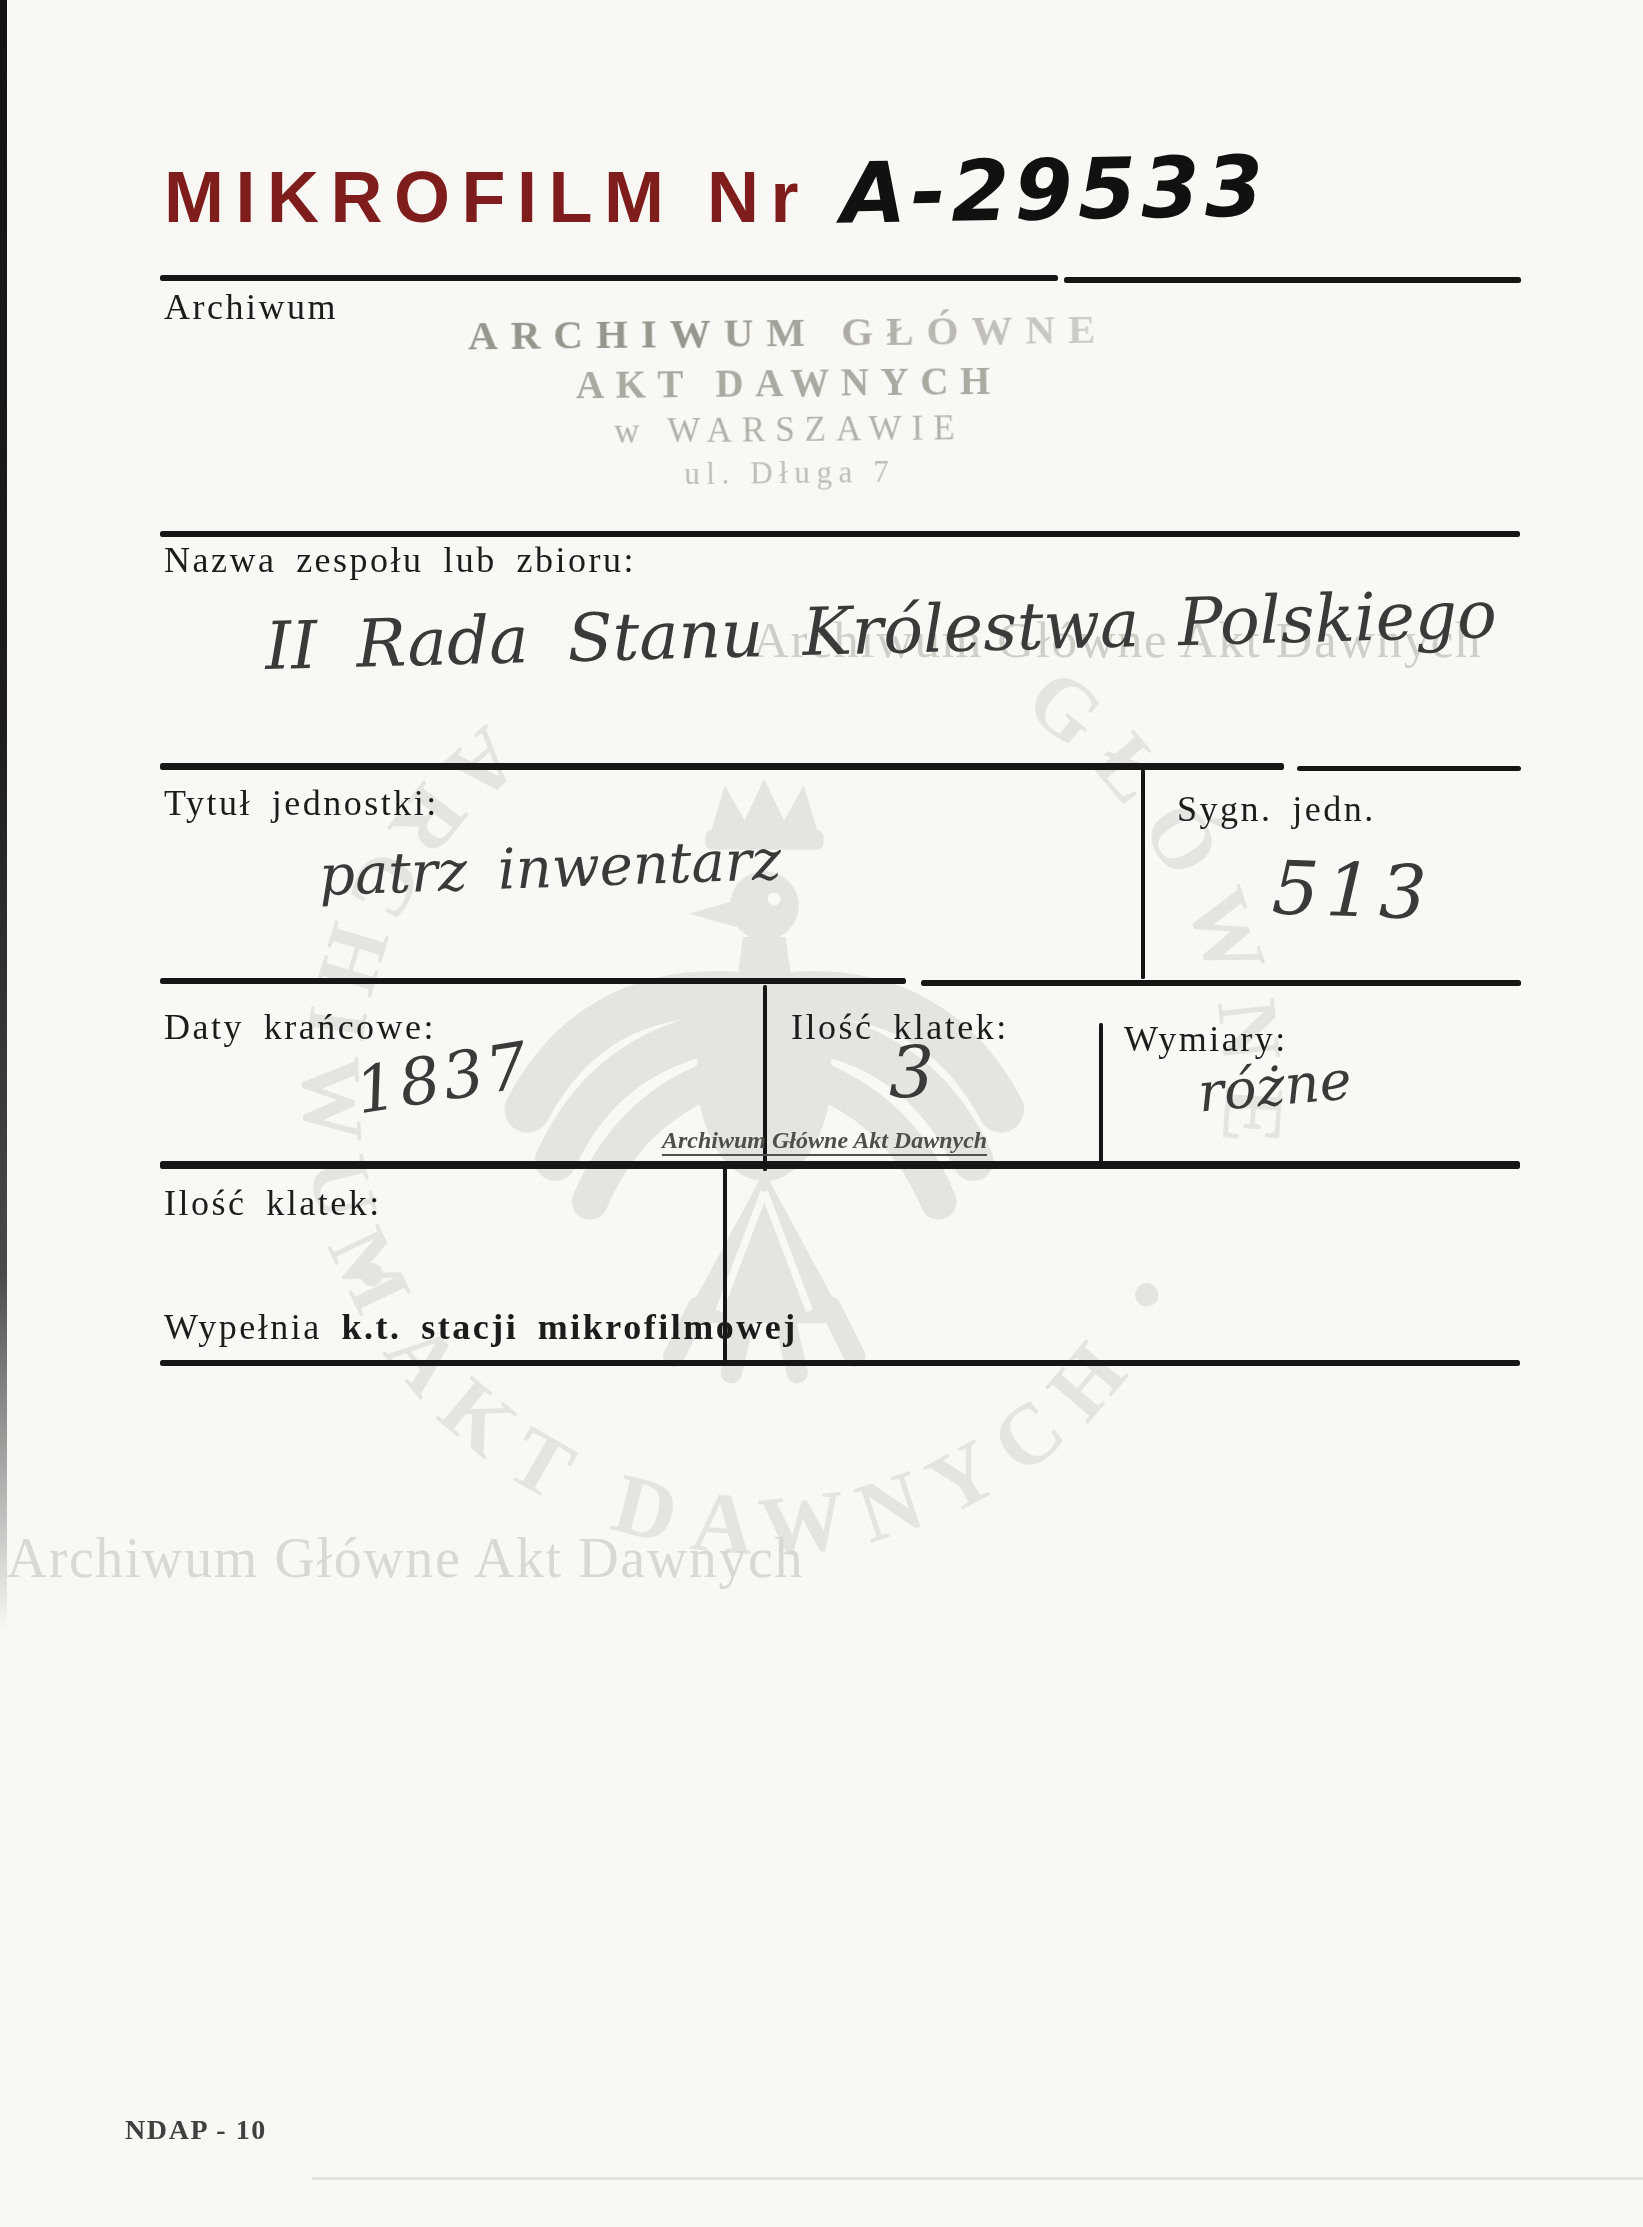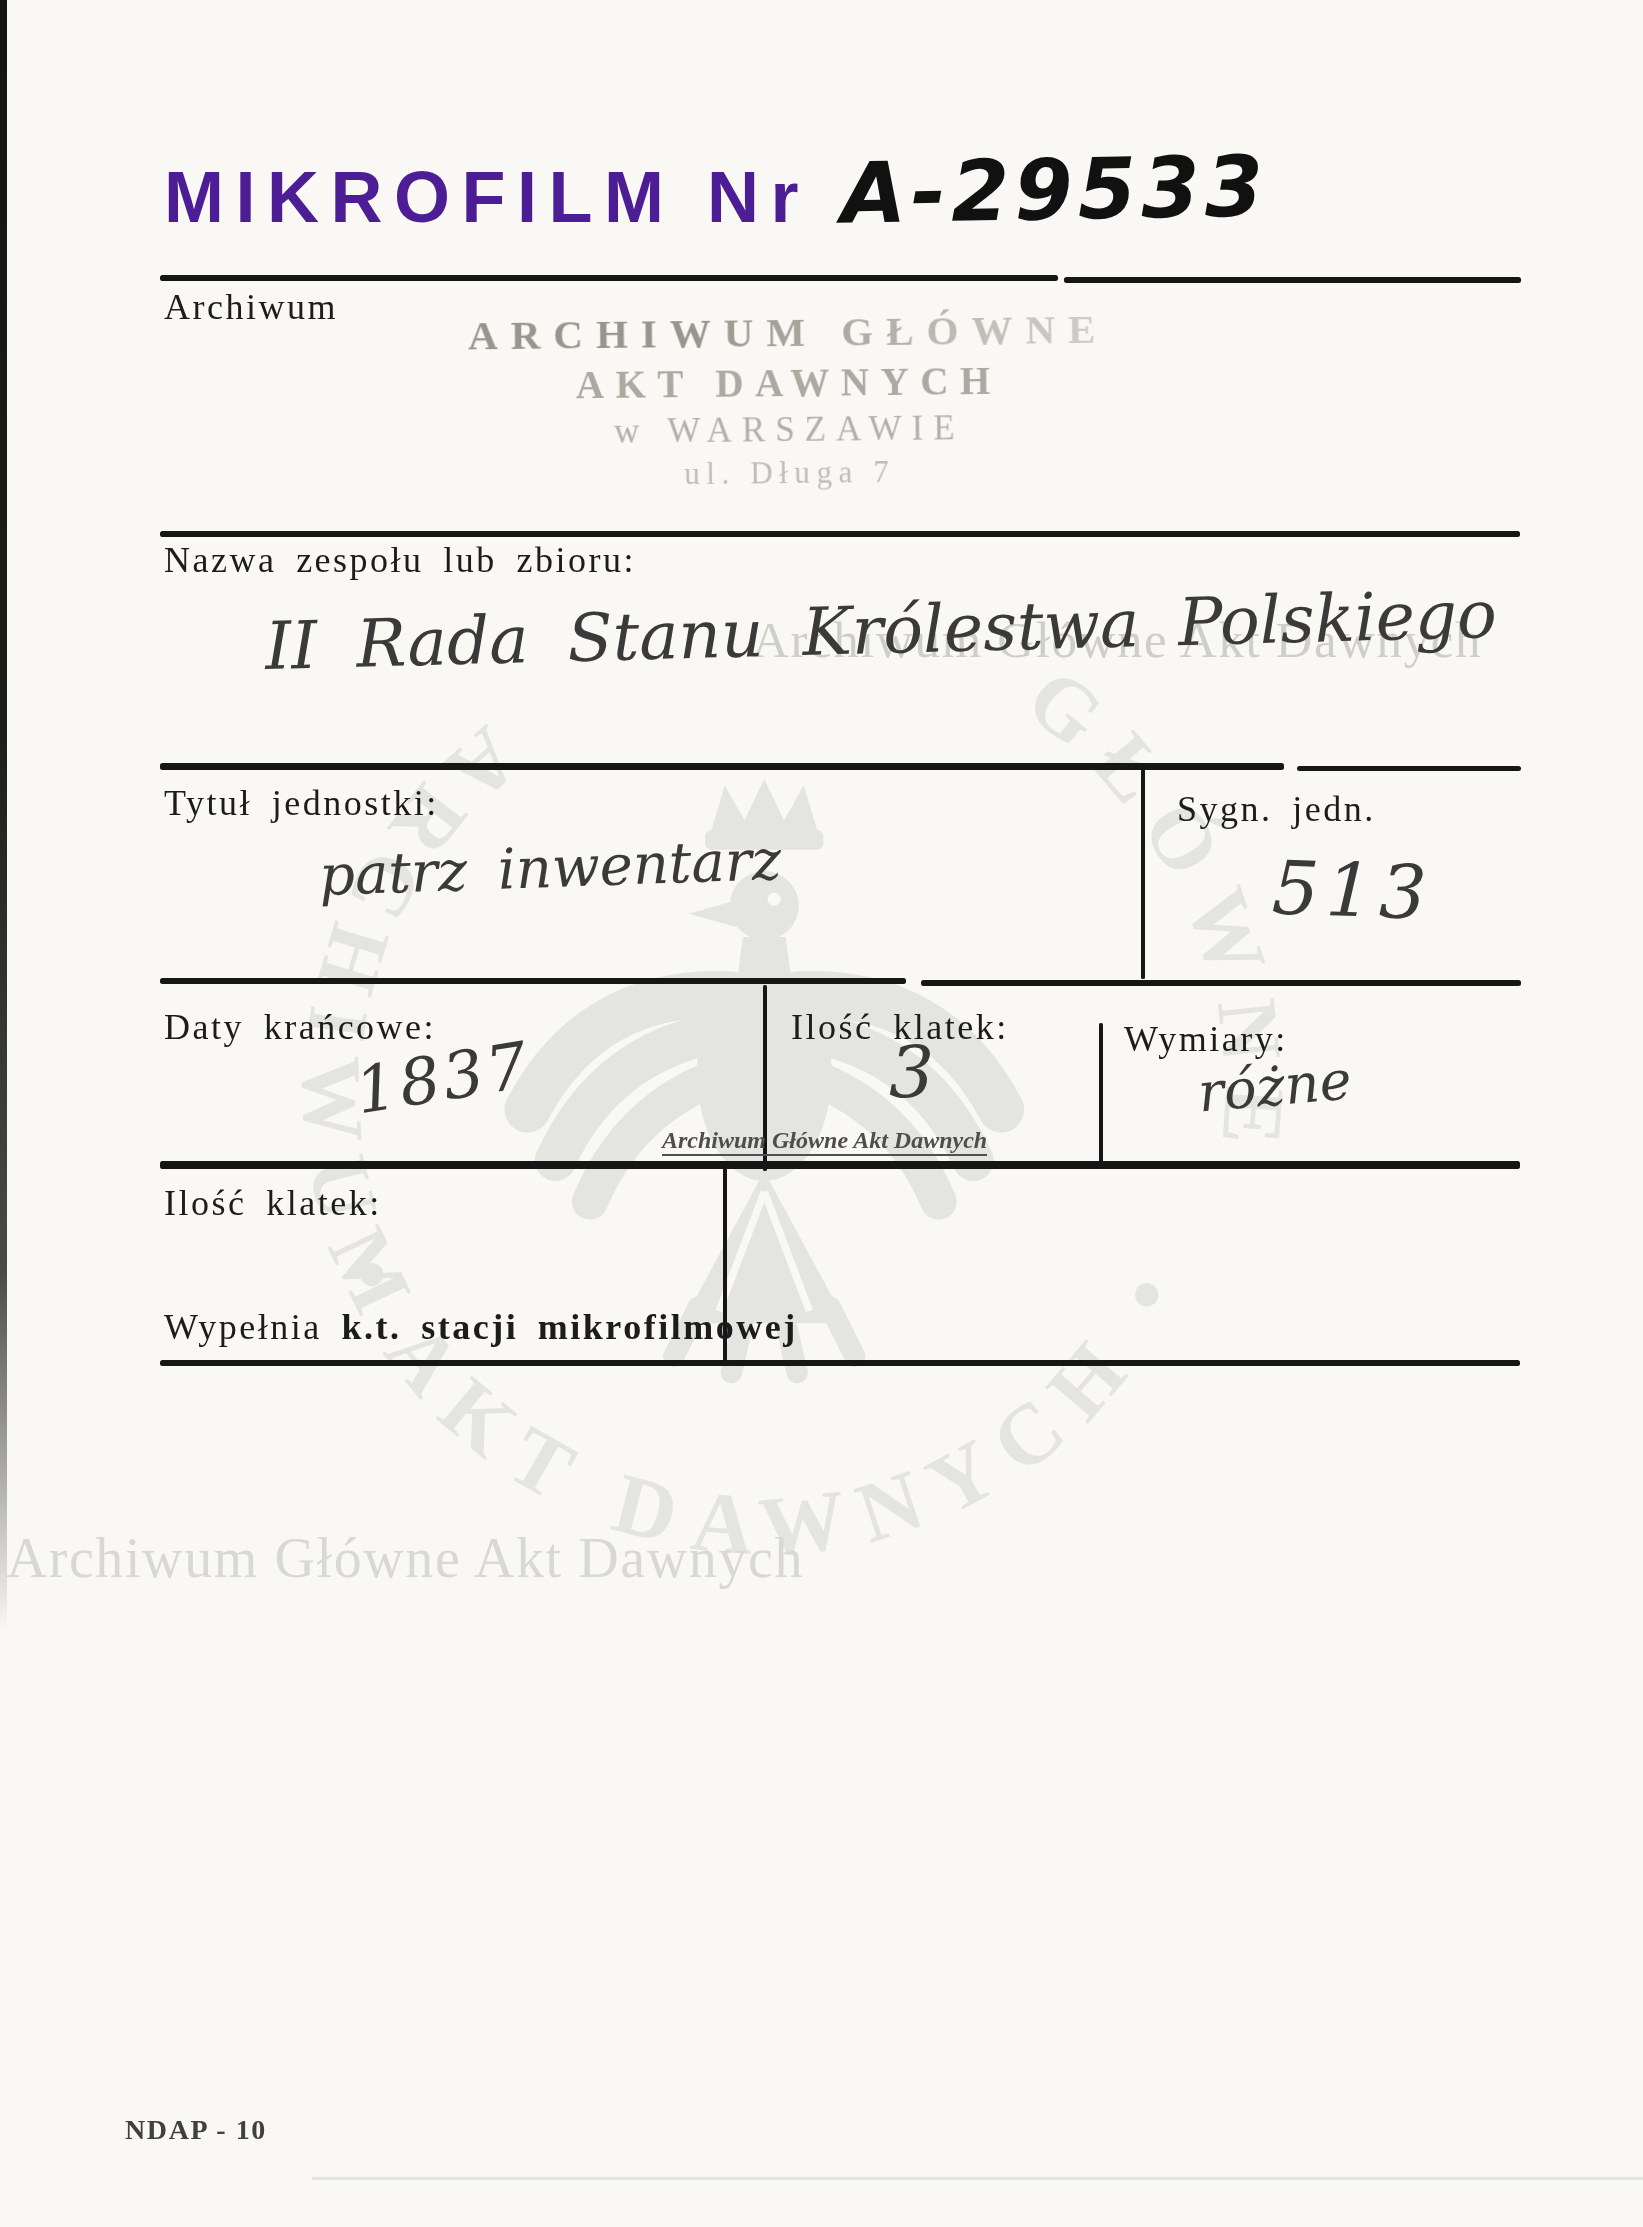--- a/index.html
+++ b/index.html
@@ -41,21 +41,21 @@
     font-size:24px;color:#4e4e4a;border-bottom:2.5px solid #50504c;
     padding-bottom:1.6px;white-space:nowrap;line-height:1;
   }
   
   .hrule{position:absolute;background:#161616;border-radius:2.5px;}
   .vrule{position:absolute;background:#161616;width:4.1px;border-radius:1.6px;}
   .title-row{position:absolute;left:164px;top:148px;white-space:nowrap;}
   .title-prefix{
     display:inline-block;vertical-align:top;margin-top:13px;
     font-family:"Liberation Sans", sans-serif;font-weight:bold;
-    font-size:72px;letter-spacing:11.5px;color:#4c1d95;line-height:1;
+    font-size:72px;letter-spacing:11.5px;color:#7f1d1d;line-height:1;
   }
   .title-number{
     display:inline-block;margin-left:28px;
     font-family:"DejaVu Sans", sans-serif;font-weight:bold;font-style:italic;
     font-size:84px;letter-spacing:5px;color:#111;line-height:1;
     transform:rotate(-1deg);
   }
   .flabel{
     position:absolute;color:#1c1c1c;font-size:36px;line-height:1;
     white-space:nowrap;letter-spacing:2.5px;word-spacing:8.2px;

